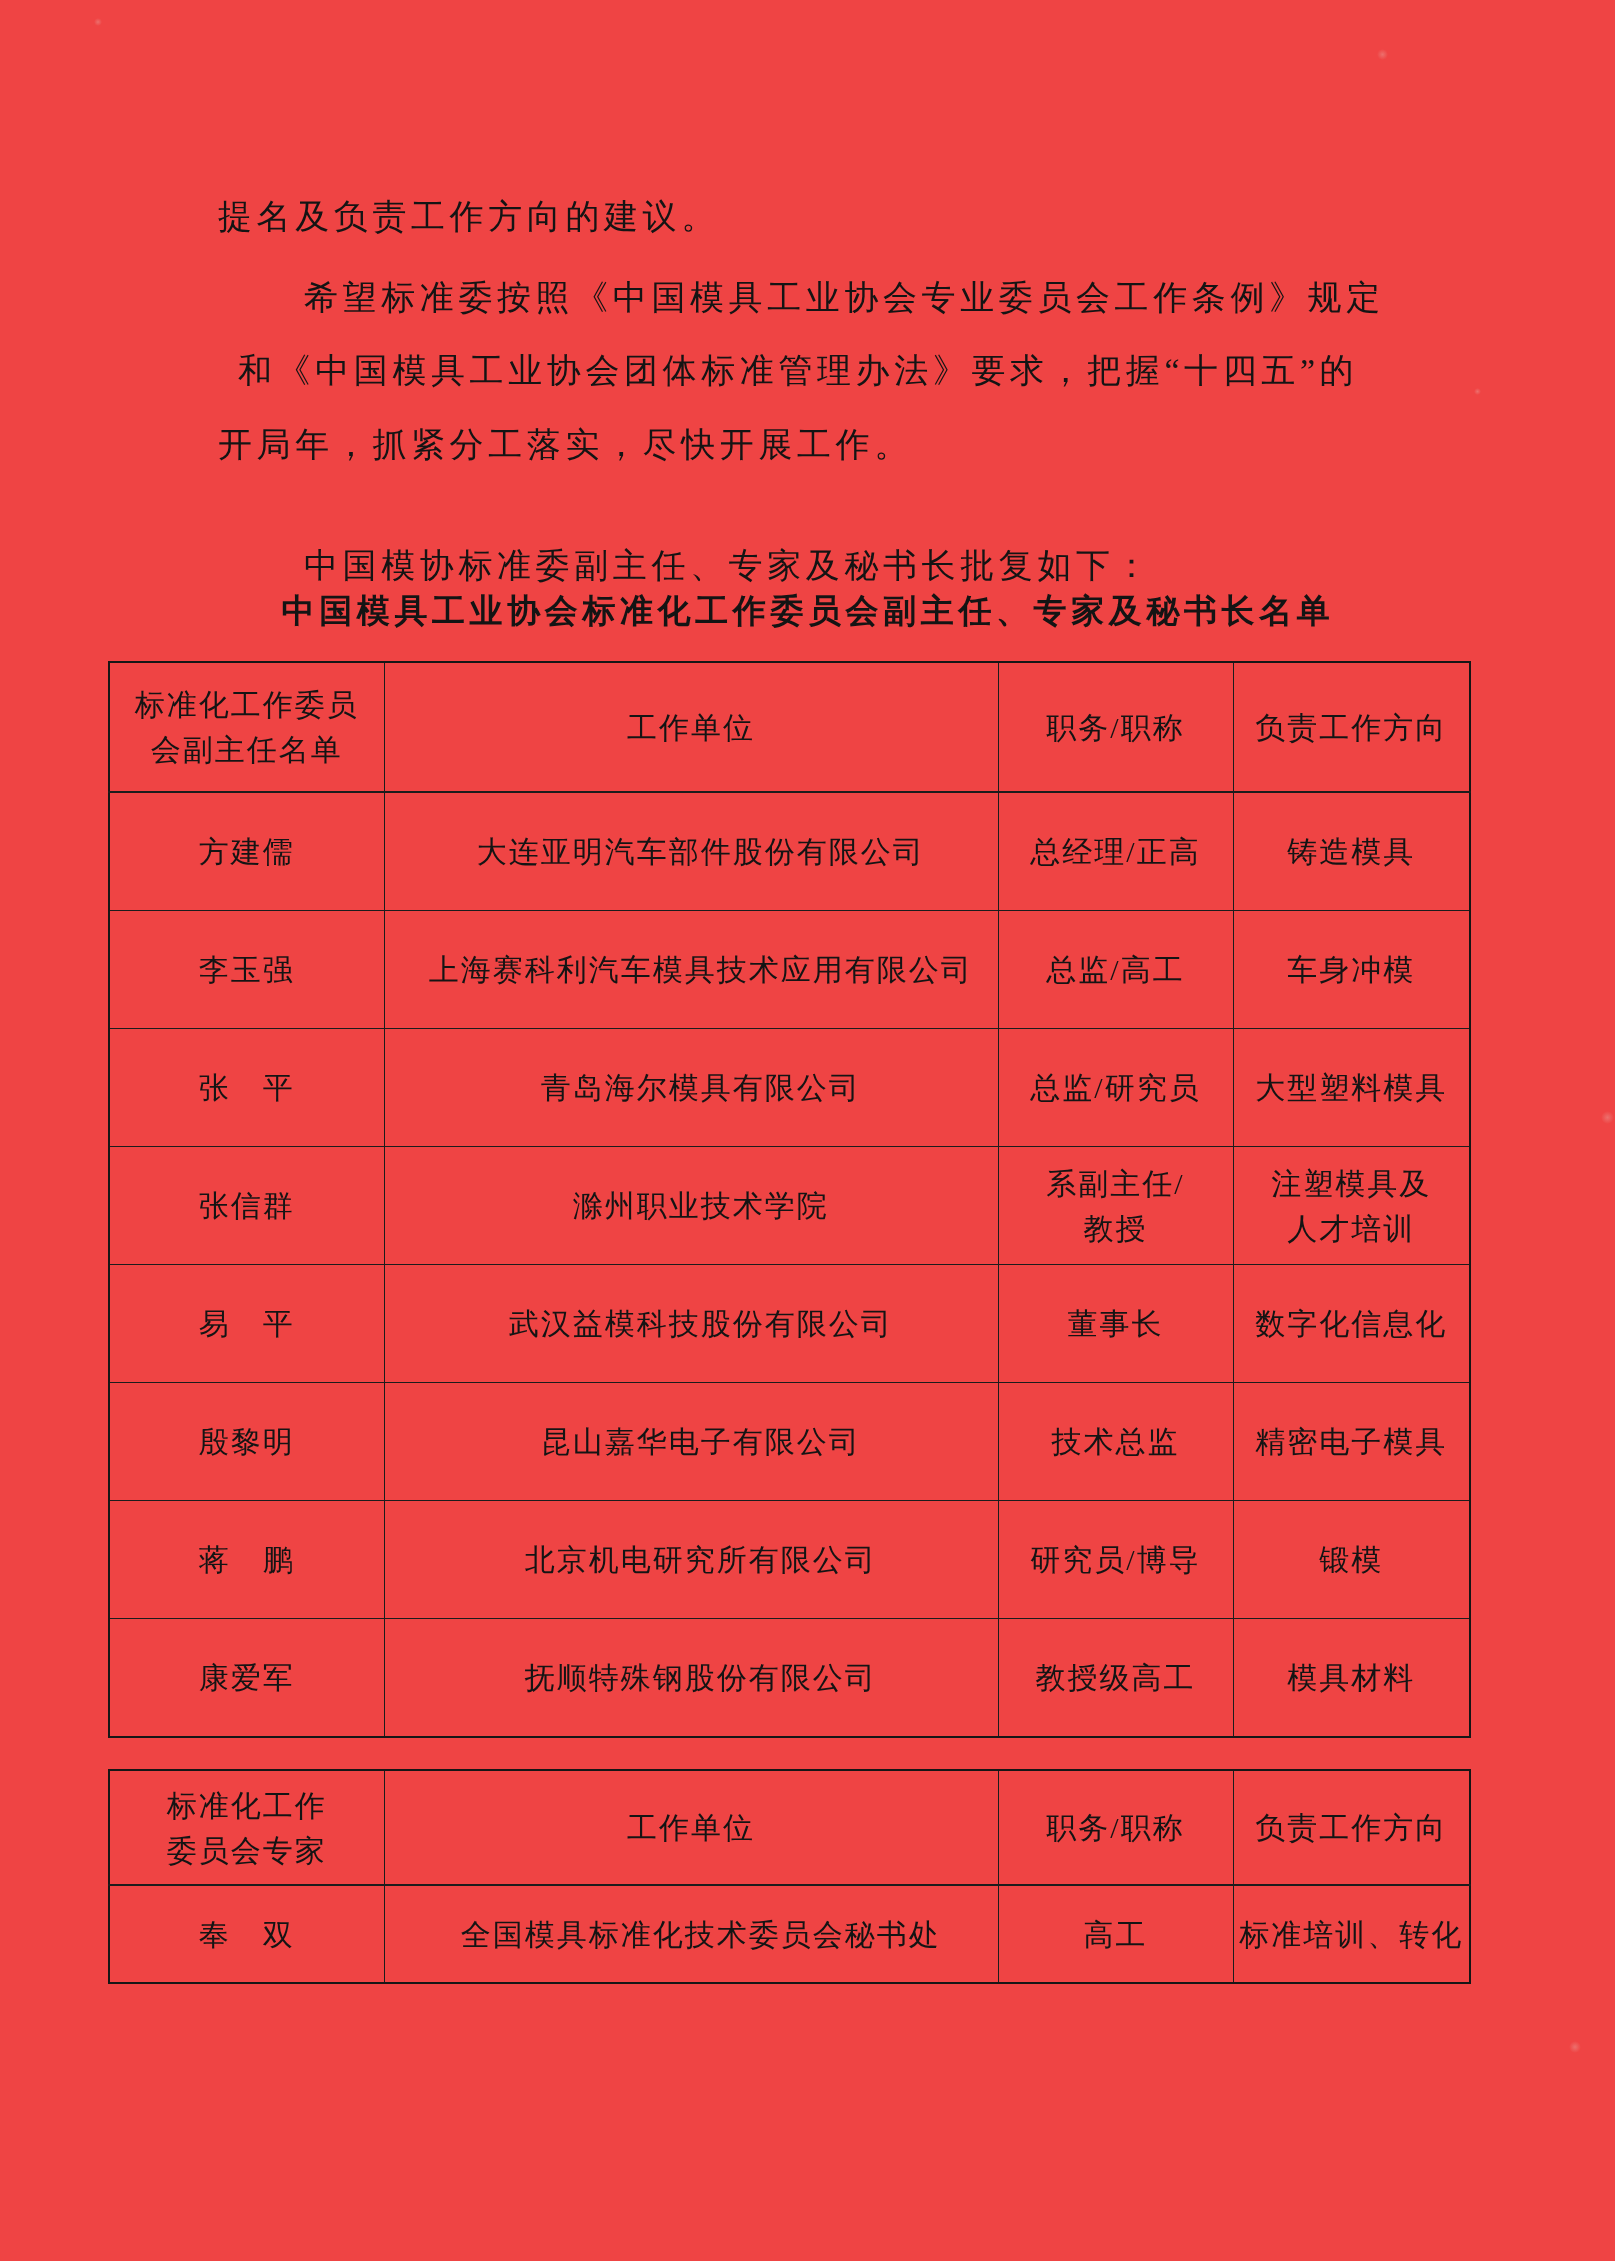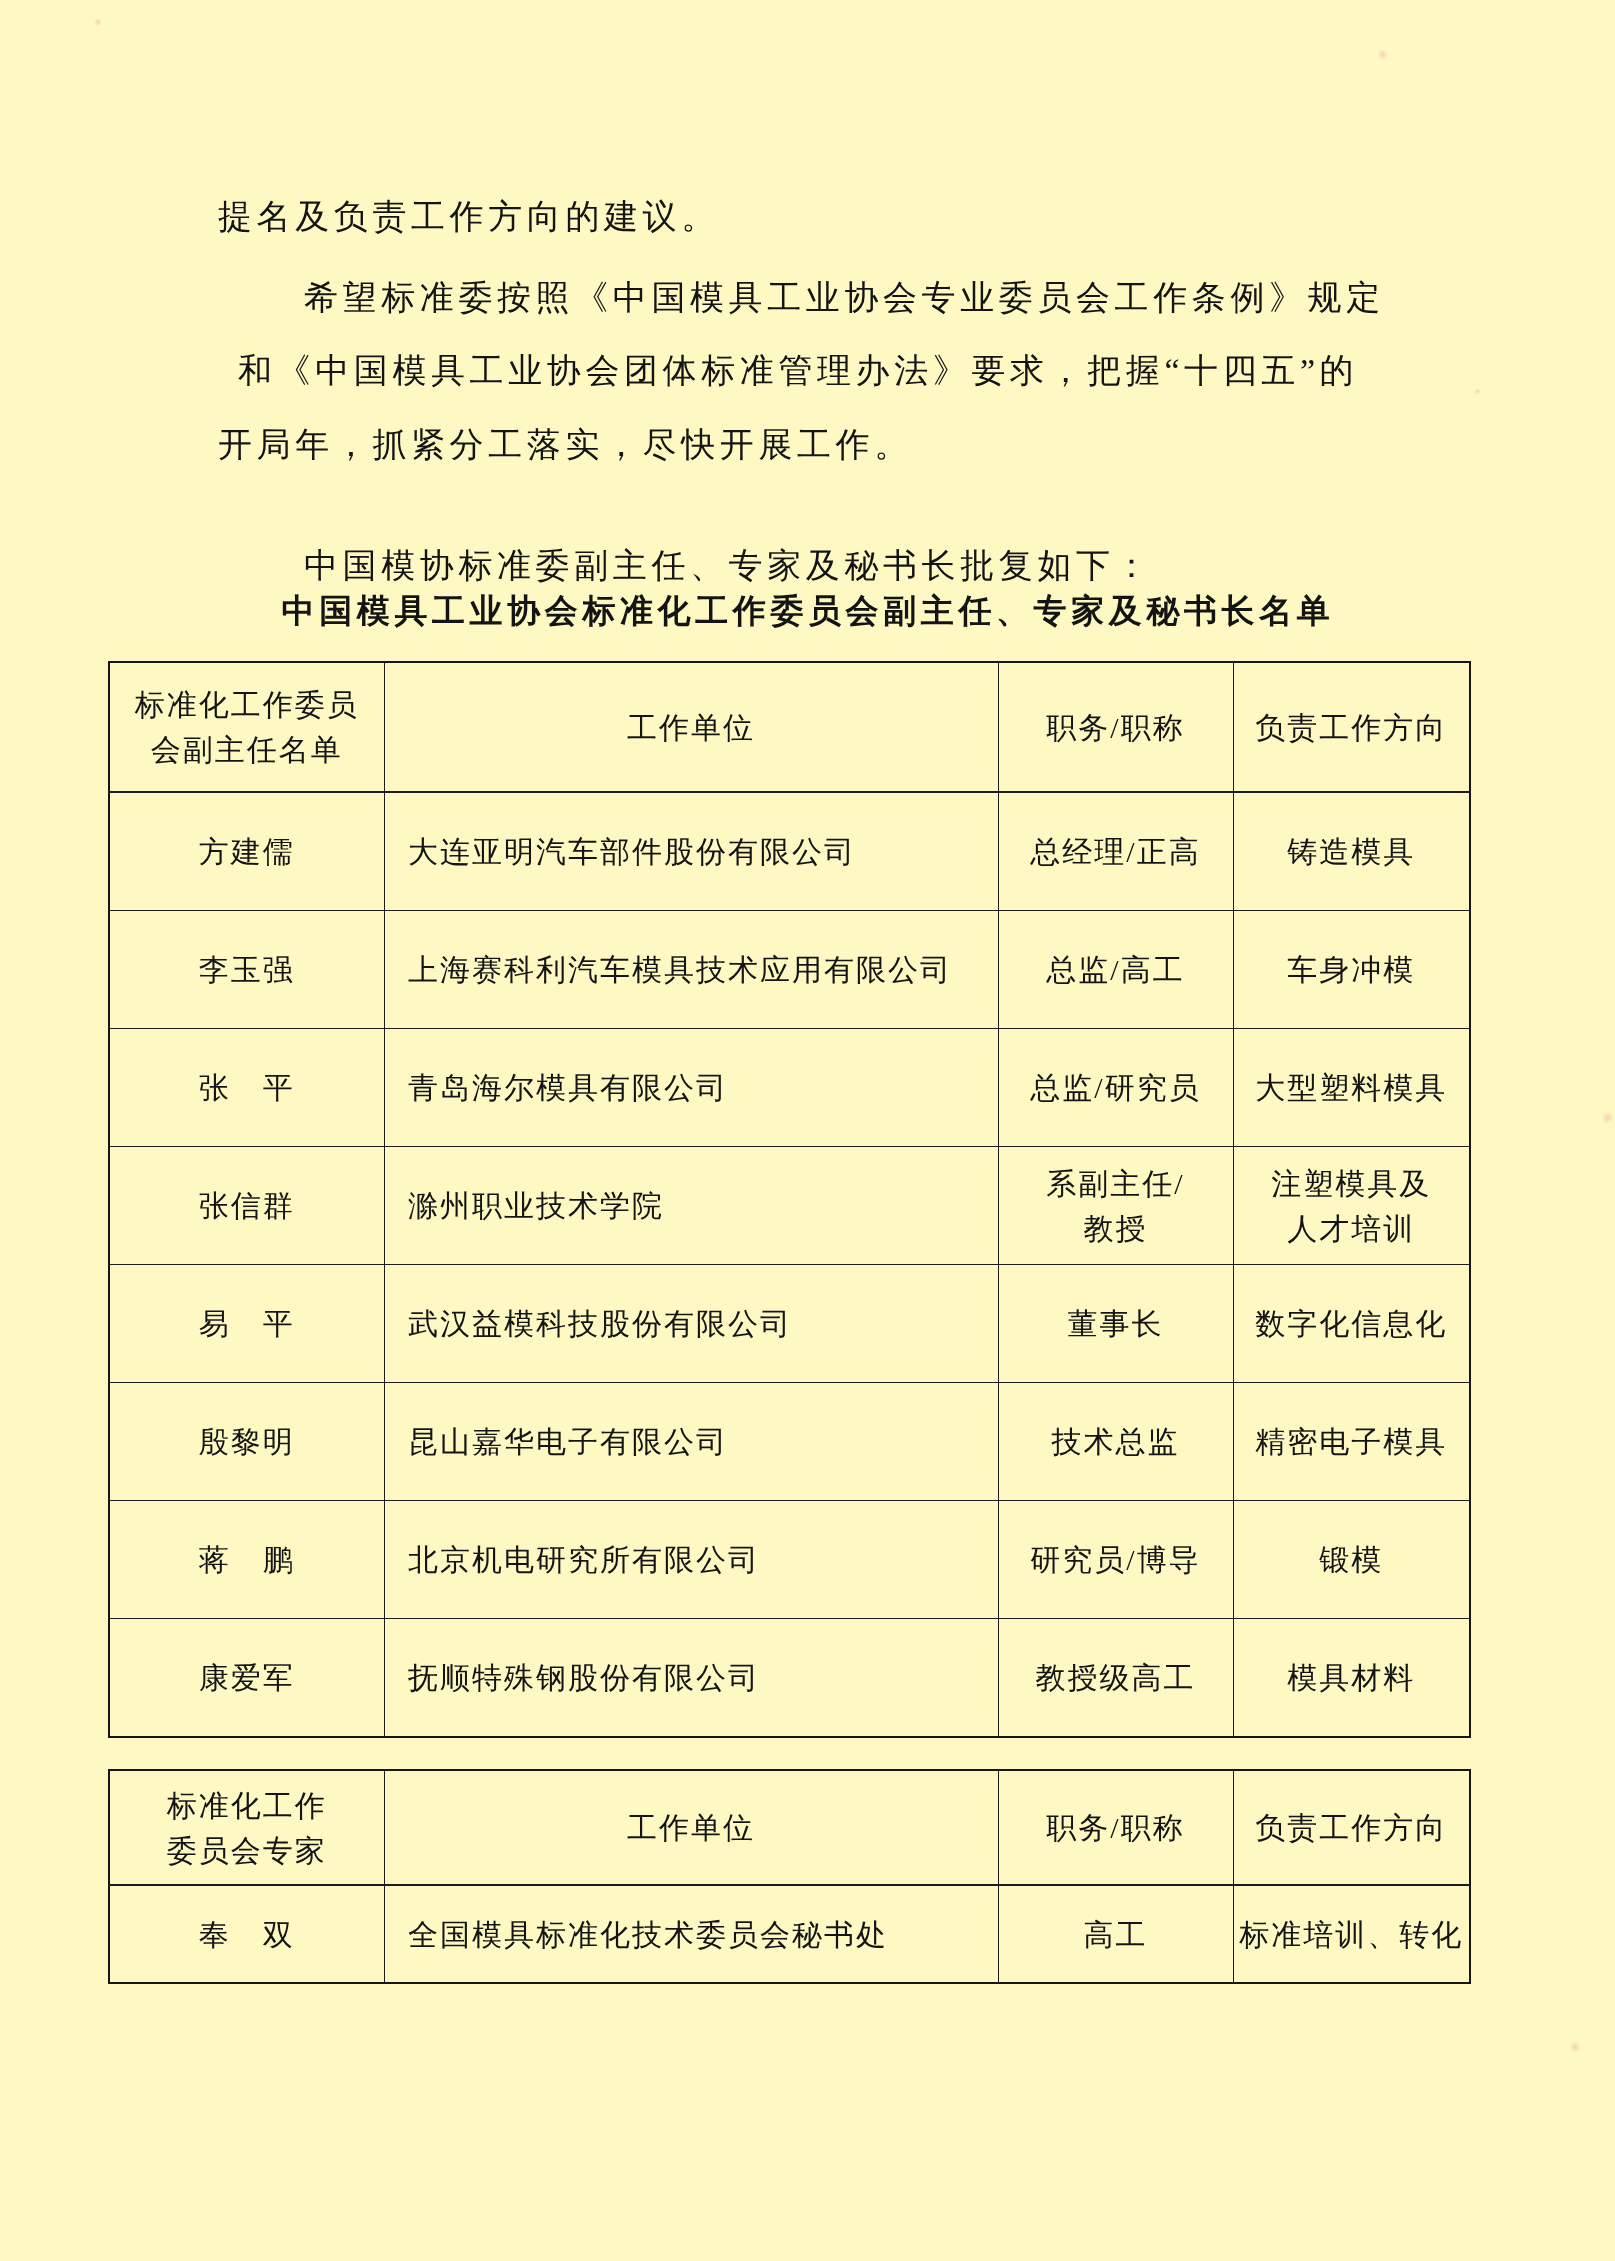--- a/index.html
+++ b/index.html
@@ -1,20 +1,20 @@
 <!DOCTYPE html>
 <html style="font-size:10.5px"><head>
 <meta charset="utf-8">
 <style>
   html,body { margin:0; padding:0; background:#f2f2f2; }
   .page {
     position:relative;
     width:1616px; height:2261px;
     margin:0 auto;
-    background:#fef9c3;
+    background:#ef4444;
     font-family:"Liberation Serif","DejaVu Serif",serif;
     color:#141414;
     overflow:hidden;
   }
   .line {
     position:absolute;
     font-size:34px;
     letter-spacing:4.6px;
     white-space:nowrap;
   }
@@ -47,21 +47,21 @@
     font-size:30px;
     letter-spacing:2px;
     text-align:center;
     vertical-align:middle;
     white-space:pre-line;
     line-height:1.5;
     padding:0 3.9px;
     overflow:hidden;
   }
   table.tbl td.col-unit {
-    text-align:left;
+    text-align:center;
     padding-left:23.6px;
   }
   table.tbl tr.hdr td { border-bottom-width:2px; }
   #table1 tr.hdr td  { height:128px; }
   #table1 tr.body td { height:117px; }
   #table2 tr.hdr td  { height:113px; }
   #table2 tr.body td { height:96px; }
   
   .speck {
     position:absolute;

